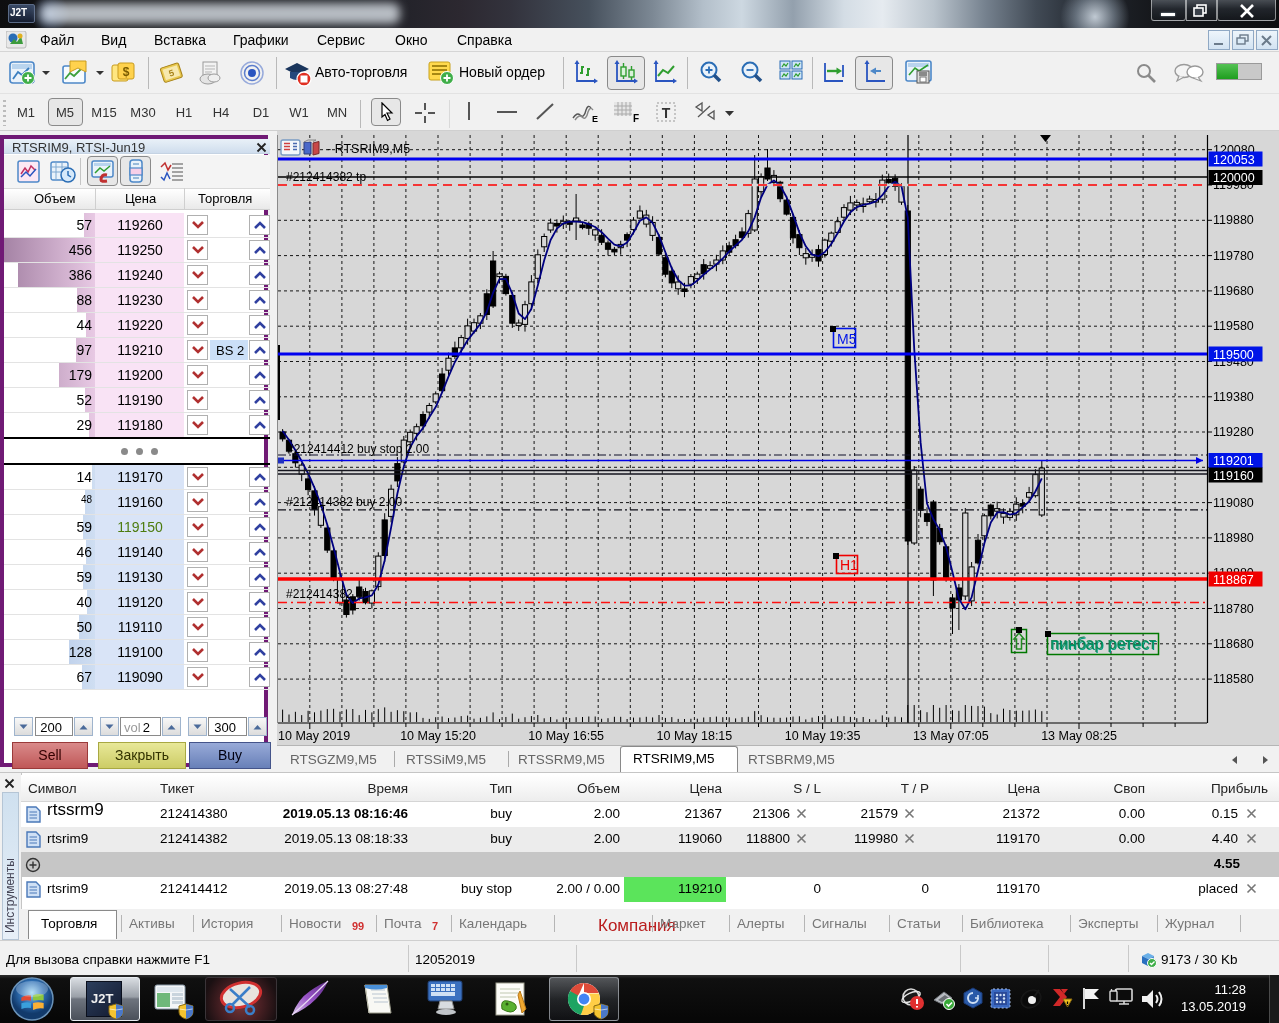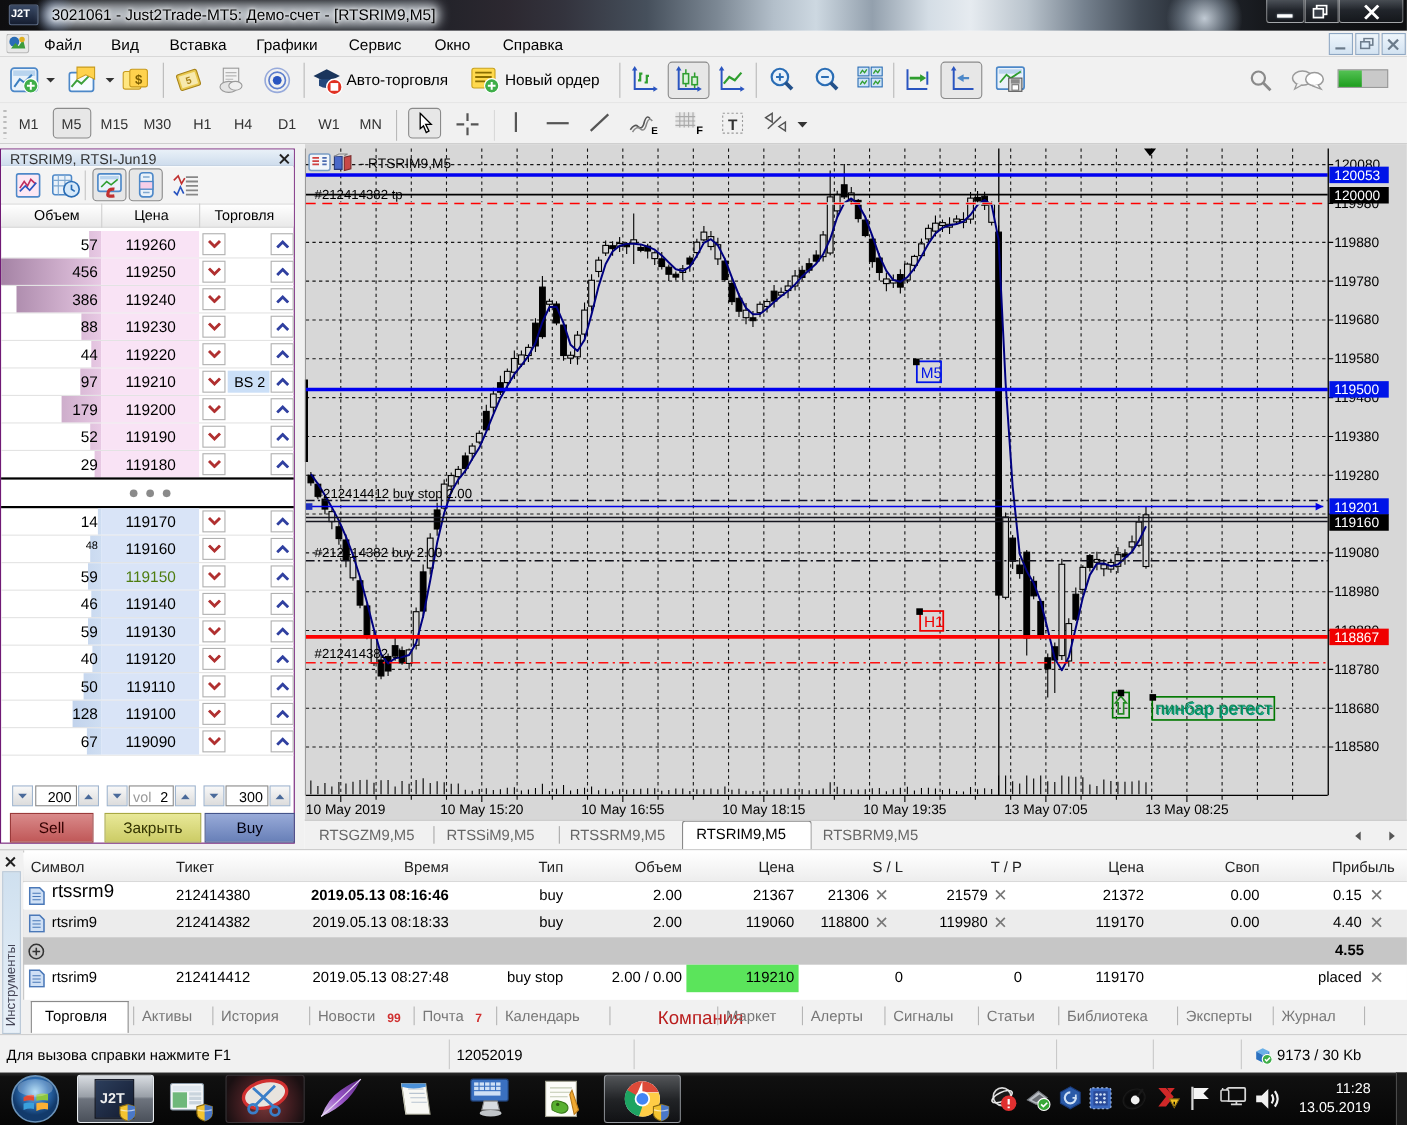--- a/index.html
+++ b/index.html
@@ -7,21 +7,20 @@
 .tx{position:absolute;white-space:nowrap;}
 svg{display:block;}
 </style>
 </head><body>
 <div class="a" style="left:0;top:0;width:1279px;height:28px;background:linear-gradient(90deg,#0e0e10 0%,#141518 8%,#17181c 18%,#1c1f25 28%,#2c2830 36%,#33333d 40%,#46505c 46%,#7c8894 51%,#b3bfca 55%,#cdd8e1 58%,#93a0ad 62%,#d4dde5 66%,#e6ebf0 69%,#bac4cd 73%,#76828f 77%,#414a55 81%,#232830 85%,#16181c 90%,#0d0e10 100%);">
     <div class="a" style="left:1050px;top:0;width:90px;height:28px;background:radial-gradient(circle at 50% 60%,rgba(220,230,240,.85) 0%,rgba(160,175,190,.5) 40%,rgba(30,35,42,0) 72%);"></div>
     <div class="a" style="left:30px;top:-6px;width:40px;height:40px;background:radial-gradient(circle,rgba(90,130,200,.5) 0%,rgba(0,0,0,0) 70%);"></div>
     <div class="a" style="left:8px;top:4px;width:27px;height:19px;background:linear-gradient(180deg,#3a4a66,#151d30);border:1px solid #5a6a86;border-radius:2px;"></div>
     <div class="tx" style="left:10px;top:7px;font-size:10px;font-weight:bold;color:#fff;">J2T</div>
     <div class="a" style="left:40px;top:3px;width:360px;height:21px;background:rgba(235,242,248,0.75);filter:blur(5px);border-radius:8px;"></div>
-    <div class="tx" style="left:47px;top:5px;font-size:14px;color:#000;text-shadow:0 0 3px #fff,0 0 6px #fff;">3021061 - Just2Trade-MT5: Демо-счет - [RTSRIM9,M5]</div>
     <div class="a" style="left:1151px;top:0;width:35px;height:21px;background:linear-gradient(180deg,rgba(120,128,138,.55),rgba(40,45,52,.75) 45%,rgba(22,25,30,.8));border:1px solid rgba(255,255,255,.5);border-top:none;border-radius:0 0 3px 3px;"></div>
     <div class="a" style="left:1186px;top:0;width:31px;height:21px;background:linear-gradient(180deg,rgba(120,128,138,.55),rgba(40,45,52,.75) 45%,rgba(22,25,30,.8));border:1px solid rgba(255,255,255,.5);border-top:none;"></div>
     <div class="a" style="left:1217px;top:0;width:59px;height:21px;background:linear-gradient(180deg,rgba(120,128,138,.55),rgba(40,45,52,.75) 45%,rgba(22,25,30,.8));border:1px solid rgba(255,255,255,.5);border-top:none;border-radius:0 0 3px 3px;"></div>
     <div class="a" style="left:1161px;top:13px;width:14px;height:3px;background:#fff;box-shadow:0 0 2px #9ab;"></div>
     <svg class="a" style="left:1193px;top:4px;" width="16" height="14">
       <rect x="4" y="1" width="9" height="8" fill="none" stroke="#fff" stroke-width="1.6"></rect>
       <rect x="1" y="4" width="9" height="8" fill="#3a4049" stroke="#fff" stroke-width="1.6"></rect>
     </svg>
     <svg class="a" style="left:1239px;top:4px;" width="16" height="14">
       <path d="M2 1 L14 13 M14 1 L2 13" stroke="#fff" stroke-width="2.6"></path>
@@ -241,21 +240,21 @@
     </svg>
     <svg class="a" style="left:692px;top:7px;" width="26" height="22">
       <path d="M4 6 L10 2 L10 10 Z M16 14 L22 10 L22 18 Z" fill="none" stroke="#555" stroke-width="1.3"></path>
       <path d="M6 16 L18 5" stroke="#555" stroke-width="1.3"></path>
     </svg>
     <svg class="a" style="left:724px;top:16px;" width="11" height="7">
       <path d="M1 1 L5.5 6 L10 1 Z" fill="#333"></path>
     </svg>
   </div>
 <div class="a" style="left:0;top:131px;width:277px;height:641px;background:#f1f1f1;">
-    <div class="a" style="left:0;top:4px;width:268px;height:632px;background:#fff;border:1px solid #701a75;">
+    <div class="a" style="left:0;top:4px;width:268px;height:632px;background:#fff;border:4px solid #701a75;">
       <div class="a" style="left:0;top:0;width:266px;height:15px;background:linear-gradient(180deg,#e9f1f8,#cfdded);border-bottom:1px solid #c5d3e3;"></div>
       <div class="tx" style="left:8px;top:1px;font-size:13px;color:#333;">RTSRIM9, RTSI-Jun19</div>
       <svg class="a" style="left:252px;top:3px;" width="11" height="11">
         <path d="M1.5 1.5 L9.5 9.5 M9.5 1.5 L1.5 9.5" stroke="#222" stroke-width="1.8"></path>
       </svg>
       <div class="a" style="left:0;top:16px;width:266px;height:33px;background:#f4f4f4;"></div>
       <svg class="a" style="left:13px;top:21px;" width="24" height="24">
         <rect x="1" y="1" width="21" height="21" rx="2" fill="#fce8f4" stroke="#4d88c8" stroke-width="1.5"></rect>
         <path d="M4 14 L8 8 L11 12 L14 6 L18 10" stroke="#c03060" stroke-width="1.5" fill="none"></path>
         <path d="M4 17 L9 12 L13 16 L19 9" stroke="#2a55c0" stroke-width="1.5" fill="none"></path>

